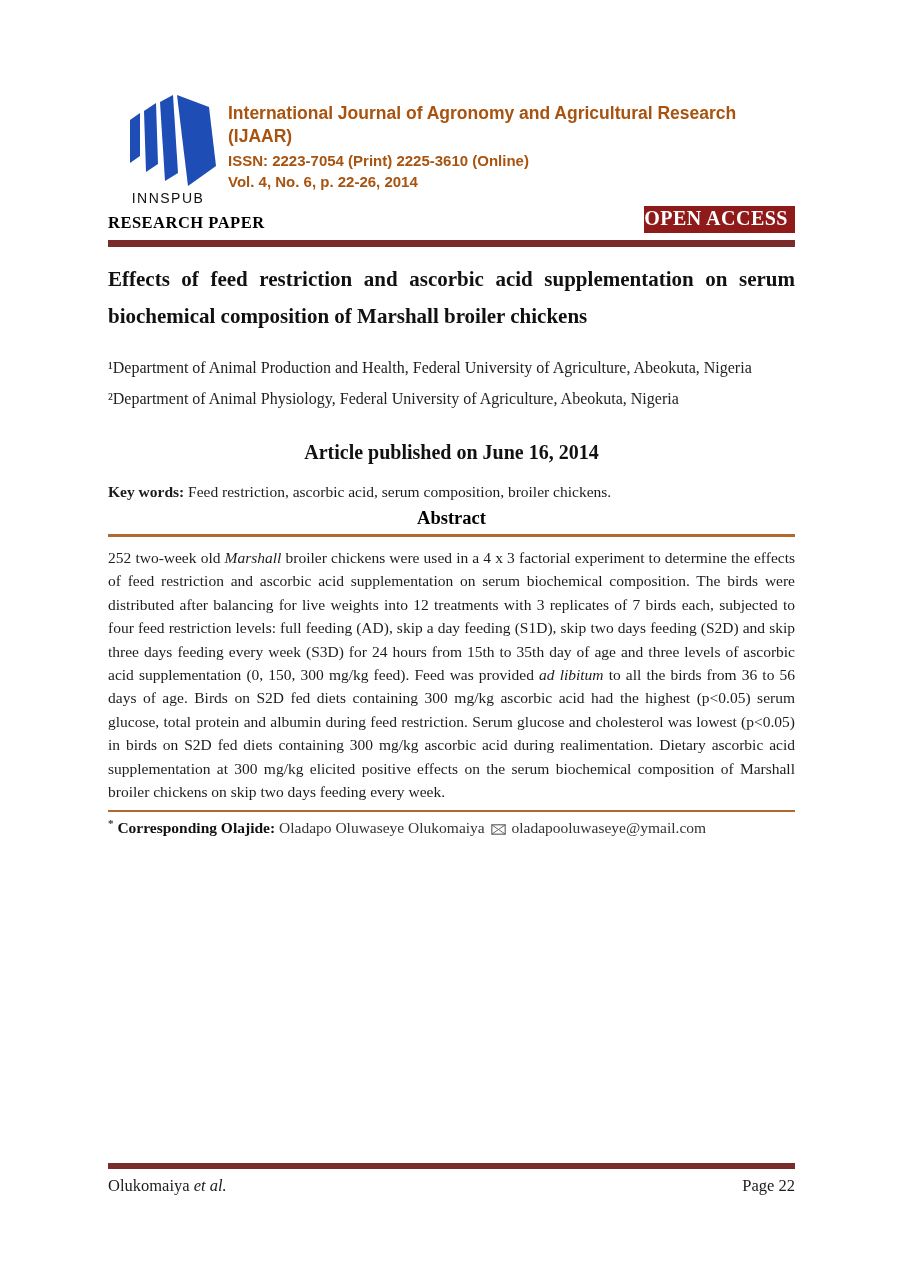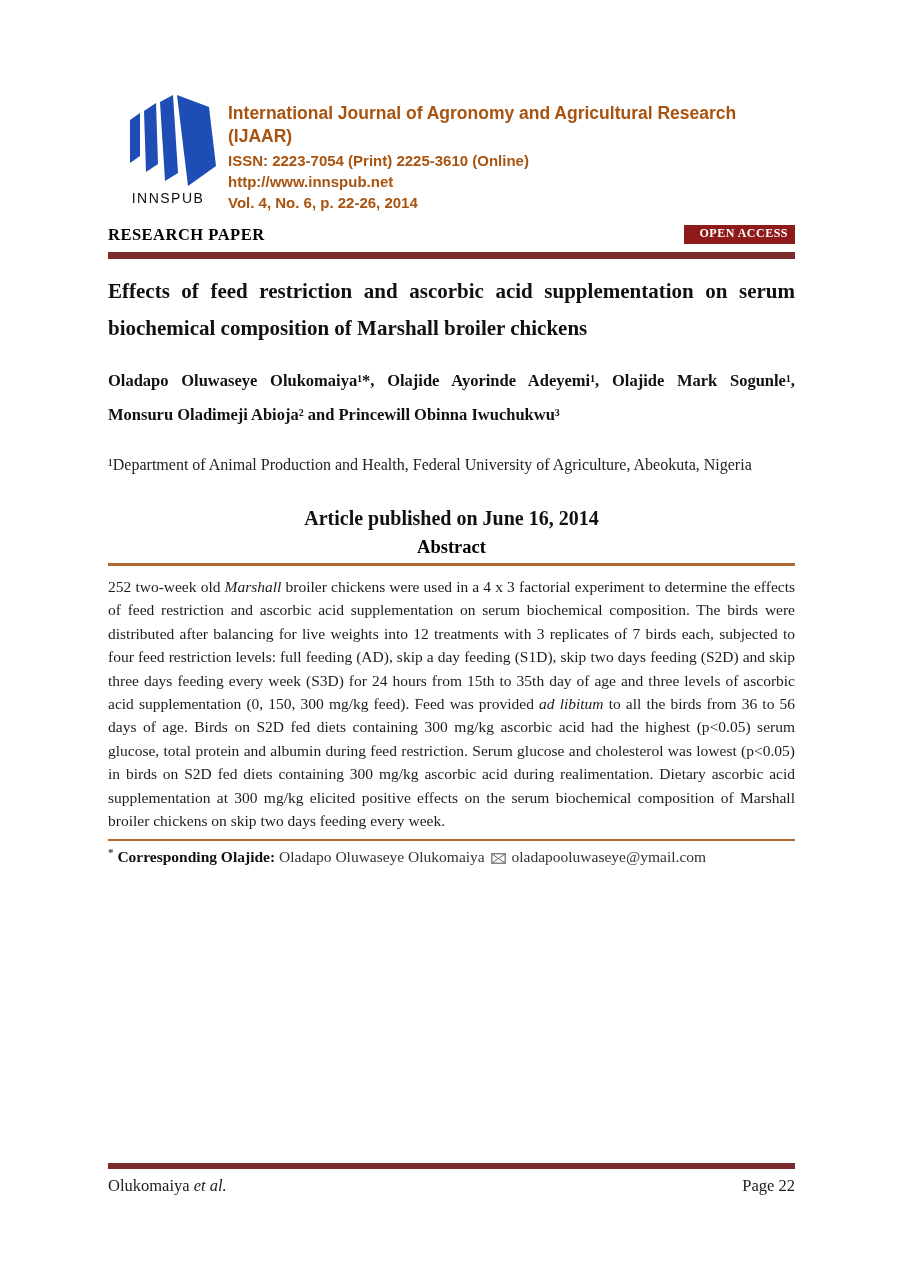--- a/index.html
+++ b/index.html
@@ -25,28 +25,27 @@
   .header-text {
     flex: 1; text-align: left; padding-top: 8px;
     font-family: "Liberation Sans", sans-serif;
     font-weight: bold; color: var(--brown, #A8530F);
   }
   .journal-title { font-size: 17.5px; line-height: 23px; margin-bottom: 2px; }
   .journal-sub { font-size: 15px; line-height: 21px; }
 
   
   .banner-row {
-    display: flex; justify-content: space-between; align-items: flex-start;
-    margin-top: 12px;
+    display: flex; justify-content: space-between; align-items: flex-end;
   }
   .paper-type { font-size: 16.5px; font-weight: bold; letter-spacing: 0.5px; color: #000; }
   .access-badge {
     background: var(--maroon-badge, #8E1A1A); color: #fff;
-    font-size: 12px; font-weight: bold; letter-spacing: 0.5px;
-    padding: 1px 7px 3px 15px;
+    font-size: 20px; font-weight: bold; letter-spacing: 0.5px;
+    padding: 1px 7px 3px 0;
   }
   .rule-double {
     margin-top: 7px; height: 2px;
     border-top: 2px solid var(--maroon-rule, #7A2B2B);
     border-bottom: 5px solid var(--maroon-rule, #7A2B2B);
     background: #fff;
   }
 
   
   .article-title {
@@ -111,40 +110,42 @@
           <polygon points="28,17 40,9 42,70 30,78"></polygon>
           <polygon points="44,8 57,1 62,79 49,87"></polygon>
           <polygon points="61,1 93,13 100,72 72,92"></polygon>
         </g>
       </svg>
       <div class="logo-name">INNSPUB</div>
     </div>
     <div class="header-text">
       <div class="journal-title">International Journal of Agronomy and Agricultural Research (IJAAR)</div>
       <div class="journal-sub">ISSN: 2223-7054 (Print) 2225-3610 (Online)</div>
-      <div class="journal-sub">http://www.innspub.net</div>
       <div class="journal-sub">Vol. 4, No. 6, p. 22-26, 2014</div>
     </div>
   </div>
 
   <div class="banner-row">
     <span class="paper-type">RESEARCH PAPER</span>
     <span class="access-badge">OPEN ACCESS</span>
   </div>
   <div class="rule-double"></div>
 
   <div class="article-title">Effects of feed restriction and ascorbic acid supplementation on serum biochemical composition of Marshall broiler chickens</div>
-  <div class="authors">Oladapo Oluwaseye Olukomaiya¹*, Olajide Ayorinde Adeyemi¹, Olajide Mark Sogunle¹, Monsuru Oladimeji Abioja² and Princewill Obinna Iwuchukwu³</div>
 
   <div class="affiliations">
     <p>¹Department of Animal Production and Health, Federal University of Agriculture, Abeokuta, Nigeria</p>
+    <p>²Department of Animal Physiology, Federal University of Agriculture, Abeokuta, Nigeria</p>
   </div>
 
   <div class="published">Article published on June 16, 2014</div>
 
+  <div class="keywords">
+    <b>Key words:</b><span> Feed restriction, ascorbic acid, serum composition, broiler chickens.</span>
+  </div>
 
   <div class="abstract-heading">Abstract</div>
   <div class="rule-orange"></div>
   <div class="abstract-body"><span>252 two-week old </span><span class="it">Marshall</span><span> broiler chickens were used in a 4 x 3 factorial experiment to determine the effects of feed restriction and ascorbic acid supplementation on serum biochemical composition. The birds were distributed after balancing for live weights into 12 treatments with 3 replicates of 7 birds each, subjected to four feed restriction levels: full feeding (AD), skip a day feeding (S1D), skip two days feeding (S2D) and skip three days feeding every week (S3D) for 24 hours from 15th to 35th day of age and three levels of ascorbic acid supplementation (0, 150, 300 mg/kg feed). Feed was provided </span><span class="it">ad libitum</span><span> to all the birds from 36 to 56 days of age. Birds on S2D fed diets containing 300 mg/kg ascorbic acid had the highest (p&lt;0.05) serum glucose, total protein and albumin during feed restriction. Serum glucose and cholesterol was lowest (p&lt;0.05) in birds on S2D fed diets containing 300 mg/kg ascorbic acid during realimentation. Dietary ascorbic acid supplementation at 300 mg/kg elicited positive effects on the serum biochemical composition of Marshall broiler chickens on skip two days feeding every week.</span></div>
   <div class="rule-orange-thin"></div>
 
   <div class="corresponding">
     <sup>*</sup><span class="lbl"> Corresponding Olajide:</span><span> Oladapo Oluwaseye Olukomaiya </span><svg class="envelope" width="15" height="11" viewBox="0 0 15 11">
         <rect x="0.8" y="0.8" width="13.4" height="9.4" fill="none" stroke="#666" stroke-width="1.2"></rect>
         <path d="M1,1 L14,10 M14,1 L1,10" stroke="#666" stroke-width="1" fill="none"></path>

